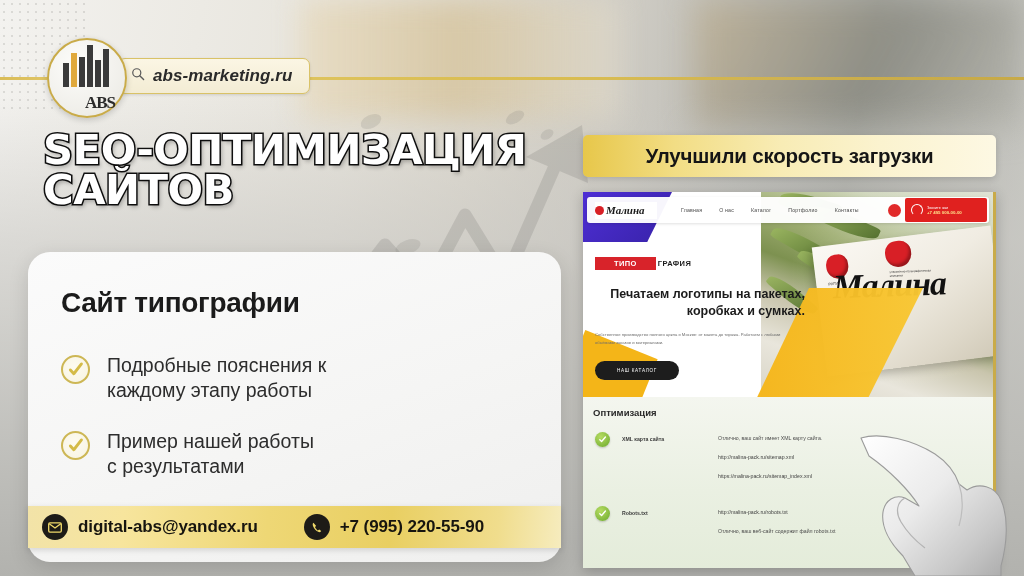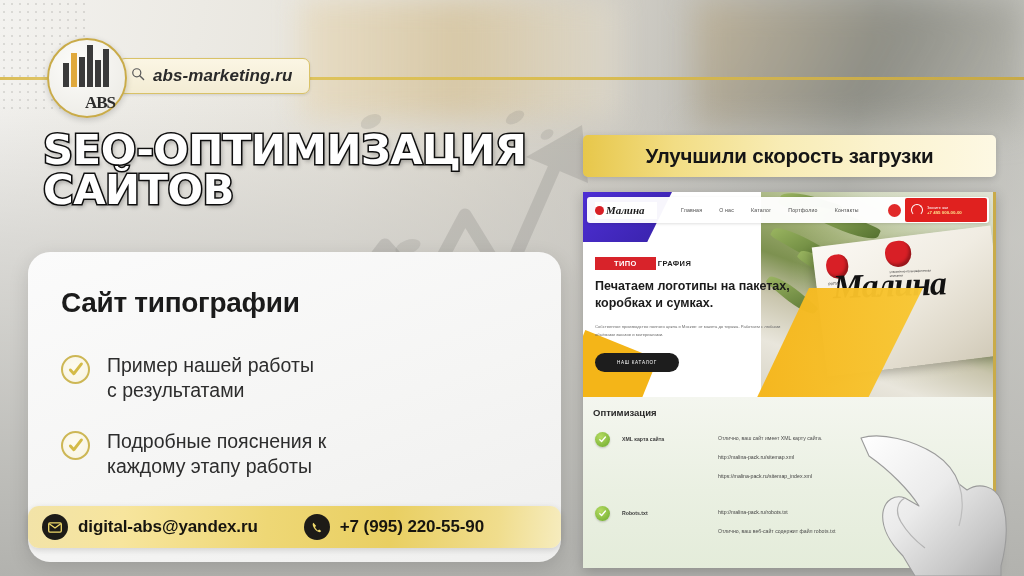--- a/index.html
+++ b/index.html
@@ -96,21 +96,21 @@
     border:2px solid #cdb755; flex:0 0 29px; margin-top:2px;
     background:radial-gradient(circle at 45% 40%,#fdfbf0,#f7f3e2);
     display:flex; align-items:center; justify-content:center;
   }
   .feat-txt{ font-size:19.5px; line-height:1.28; color:#2d2d2d; }
 
   
   .contactbar{
     position:absolute; left:28px; top:506px; width:533px; height:42px; z-index:4;
     background:linear-gradient(95deg,#f2e3a8 0%,#f7e59d 18%,#eed775 45%,#e9cf62 68%,#f0dd8d 88%,#f6ecbe 100%);
-    border-radius:11px; display:flex; align-items:center;
+    border-radius:0; display:flex; align-items:center;
     box-shadow:0 2px 6px rgba(0,0,0,.14);
   }
   .cwrap{ display:flex; align-items:center; gap:10px; }
   .cwrap.mail{ margin-left:14px; }
   .cwrap.tel{ margin-left:46px; }
   .cicon{
     width:26px; height:26px; border-radius:50%; background:#1d1b17;
     display:flex; align-items:center; justify-content:center; flex:0 0 26px;
   }
   .ctxt{ font-size:17px; font-weight:bold; color:#17150f; letter-spacing:-.1px; }
@@ -186,21 +186,21 @@
     display:flex; align-items:center; gap:4px; padding-left:6px; border-radius:2px;
   }
   .hp{ width:12px;height:12px;border:1.6px solid #fff;border-radius:50%;border-bottom-color:transparent; }
   .nav-cta .l1{ font-size:3.6px;color:#fff; display:block; }
   .nav-cta .l2{ font-size:4.4px;color:#ffe08a;font-weight:bold; display:block; }
 
   .hero-txt{ position:absolute; left:12px; top:60px; width:210px; z-index:2; }
   .tipo-badge{ display:inline-flex; align-items:center; font-size:7.5px; font-weight:bold; letter-spacing:.4px; }
   .tipo-badge .red{ background:#d8232a; color:#fff; padding:2px 19px; }
   .tipo-badge .dark{ color:#1c1c1c; padding:2px 2px; }
-  .hero-h1{ margin-top:8px; font-size:12.5px; font-weight:bold; color:#1b1b1b; line-height:1.35; }
+  .hero-h1{ margin-top:16px; font-size:12.5px; font-weight:bold; color:#1b1b1b; line-height:1.35;text-align:right; }
   .hero-p{ margin-top:11px; font-size:4.2px; color:#6d6d6d; line-height:2.0; width:196px; }
   .hero-btn{
     margin-top:13px; width:84px; height:19px; background:#1d1d1d; border-radius:10px;
     display:flex; align-items:center; justify-content:center;
   }
   .hero-btn span{ font-size:4.6px; color:#fff; letter-spacing:.7px; }
 
   .opt{
     position:absolute; left:0; top:205px; right:0; bottom:0;
     background:linear-gradient(180deg,#f4f6ef 0%,#eaf0e2 55%,#e4ecda 100%);
@@ -273,32 +273,32 @@
 
 <div class="card">
   <h2>Сайт типографии</h2>
 
   <div class="feat">
     <span class="chk">
       <svg width="17" height="17" viewBox="0 0 20 20">
           <path d="M4 10.5 L8 15 L17 3.5" fill="none" stroke="#d4bb47" stroke-width="3.4" stroke-linecap="round" stroke-linejoin="round"></path>
         </svg>
     </span>
-    <span class="feat-txt" style="white-space:pre-line">Пример нашей работы
-с результатами</span>
+    <span class="feat-txt" style="white-space:pre-line">Подробные пояснения к
+каждому этапу работы</span>
   </div>
 
   <div class="feat">
     <span class="chk">
       <svg width="17" height="17" viewBox="0 0 20 20">
           <path d="M4 10.5 L8 15 L17 3.5" fill="none" stroke="#d4bb47" stroke-width="3.4" stroke-linecap="round" stroke-linejoin="round"></path>
         </svg>
     </span>
-    <span class="feat-txt" style="white-space:pre-line">Подробные пояснения к
-каждому этапу работы</span>
+    <span class="feat-txt" style="white-space:pre-line">Пример нашей работы
+с результатами</span>
   </div>
 </div>
 
 <div class="contactbar">
   <div class="cwrap mail">
     <span class="cicon">
       <svg width="14" height="11" viewBox="0 0 16 12">
           <rect x="0.8" y="0.8" width="14.4" height="10.4" rx="1.4" fill="none" stroke="#f0d96a" stroke-width="1.5"></rect>
           <path d="M1.4 1.6 L8 6.6 L14.6 1.6" fill="none" stroke="#f0d96a" stroke-width="1.5"></path>
         </svg>

